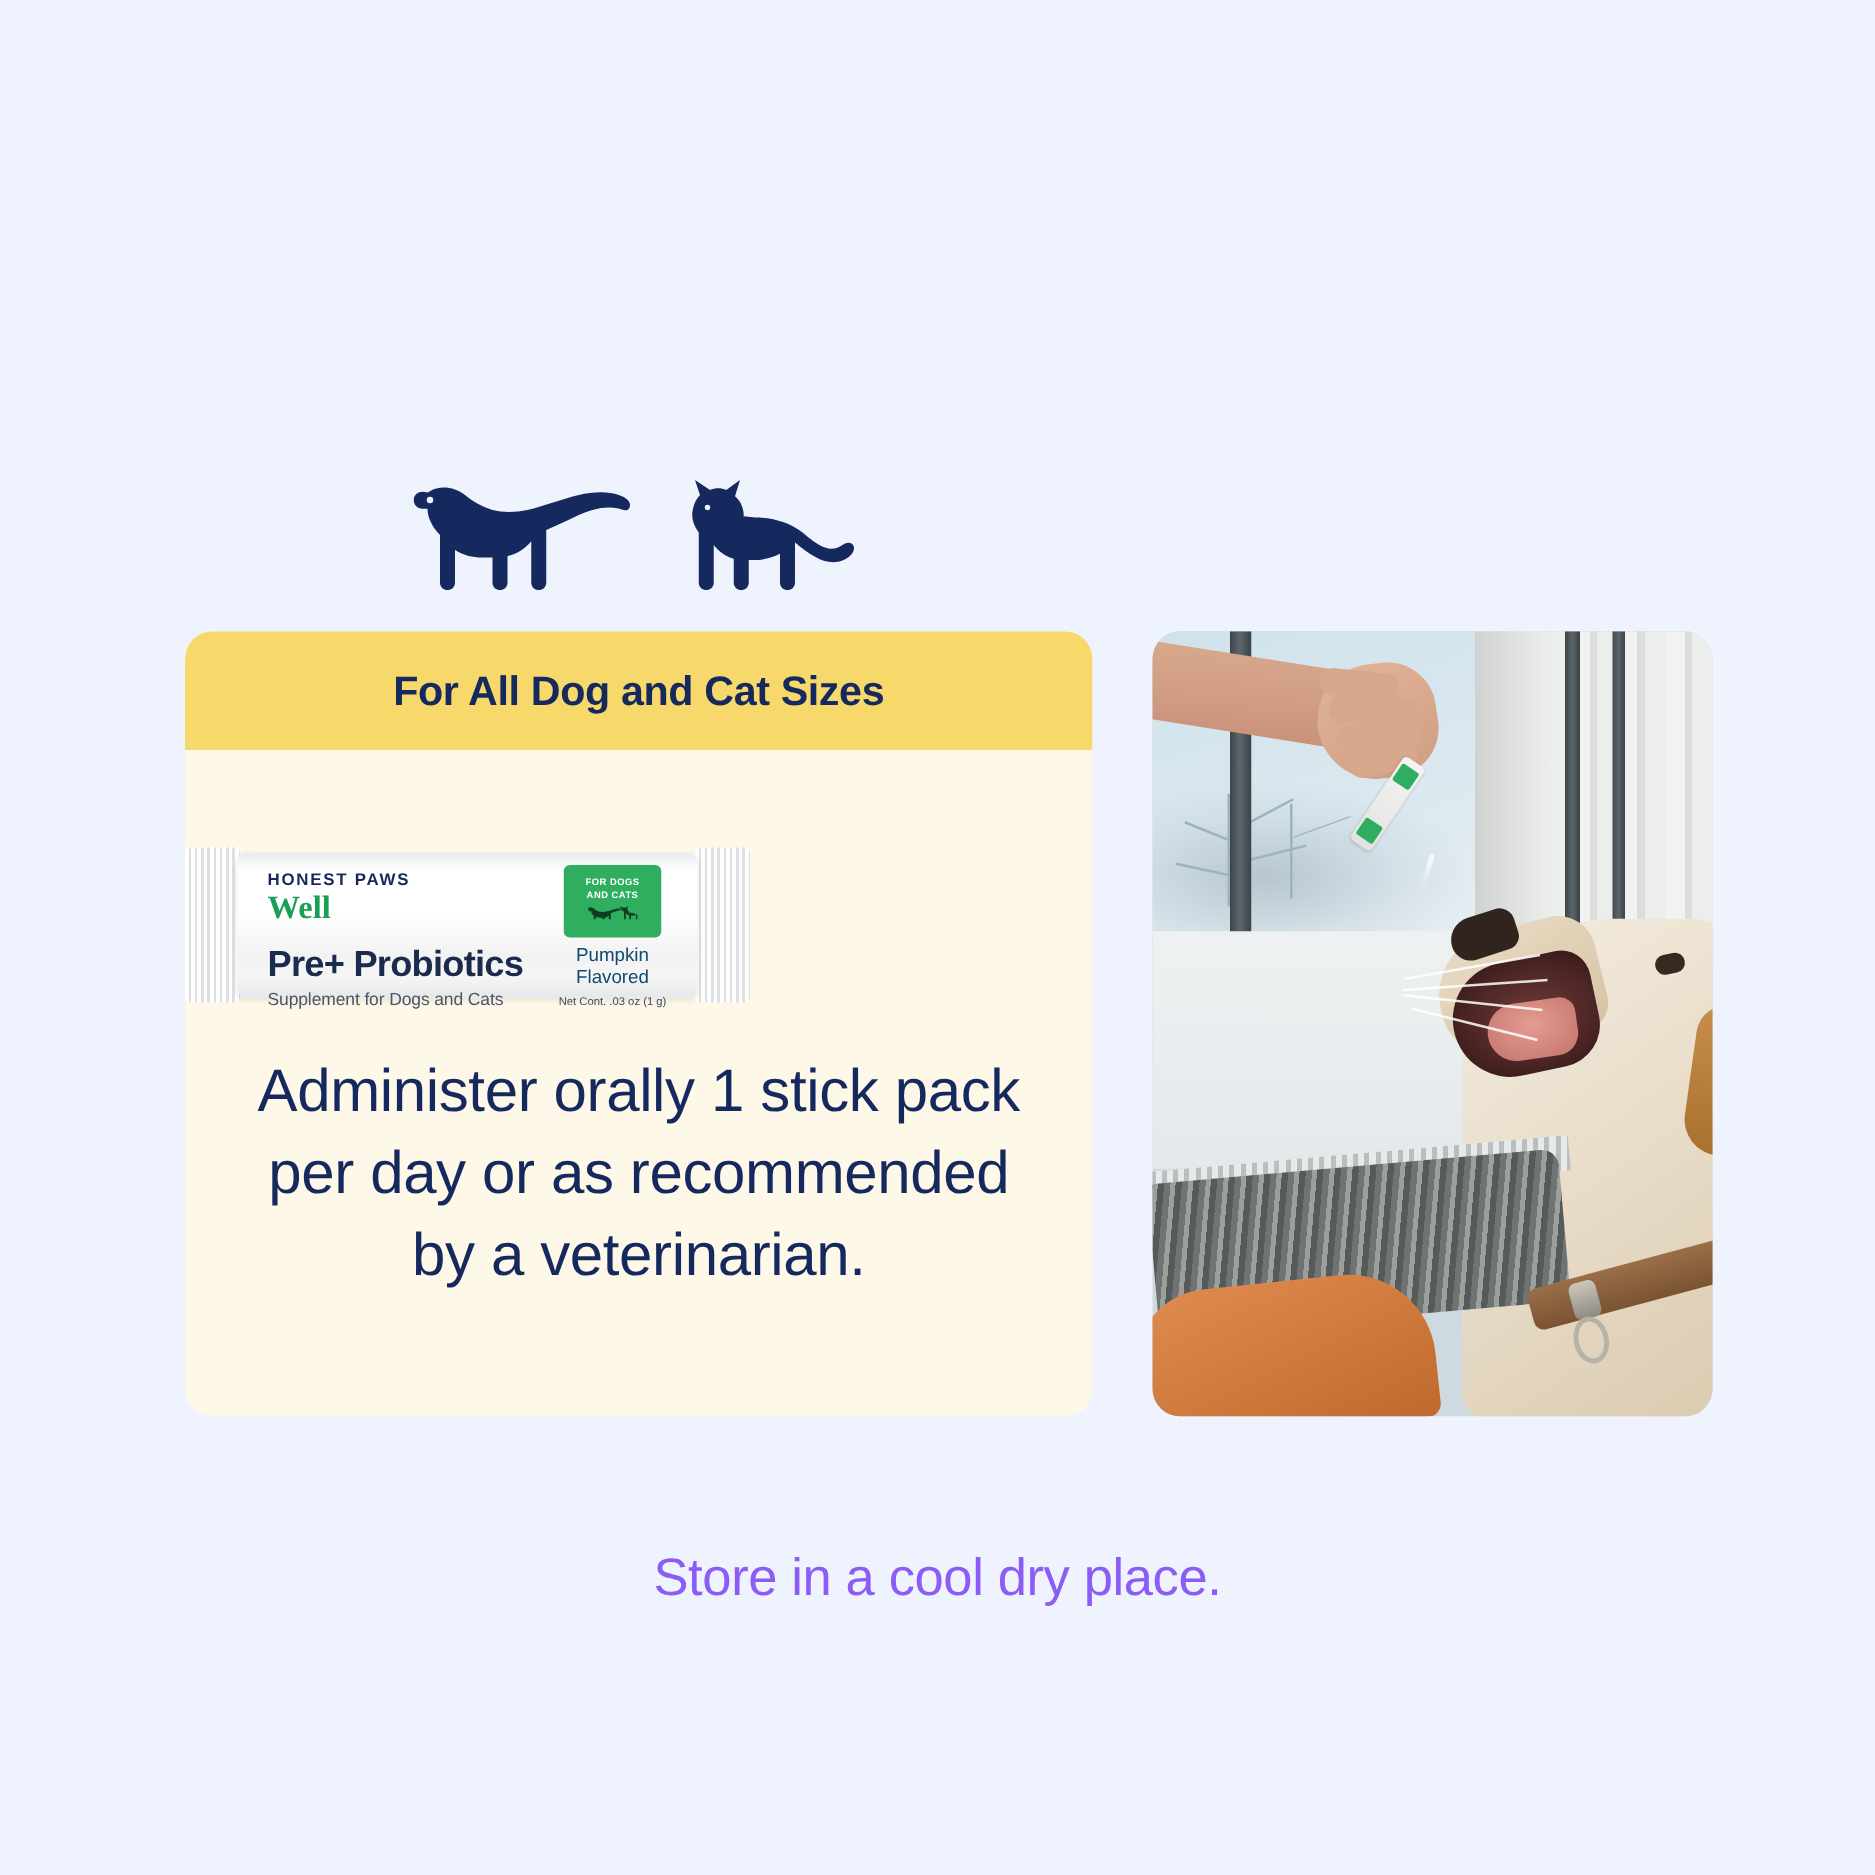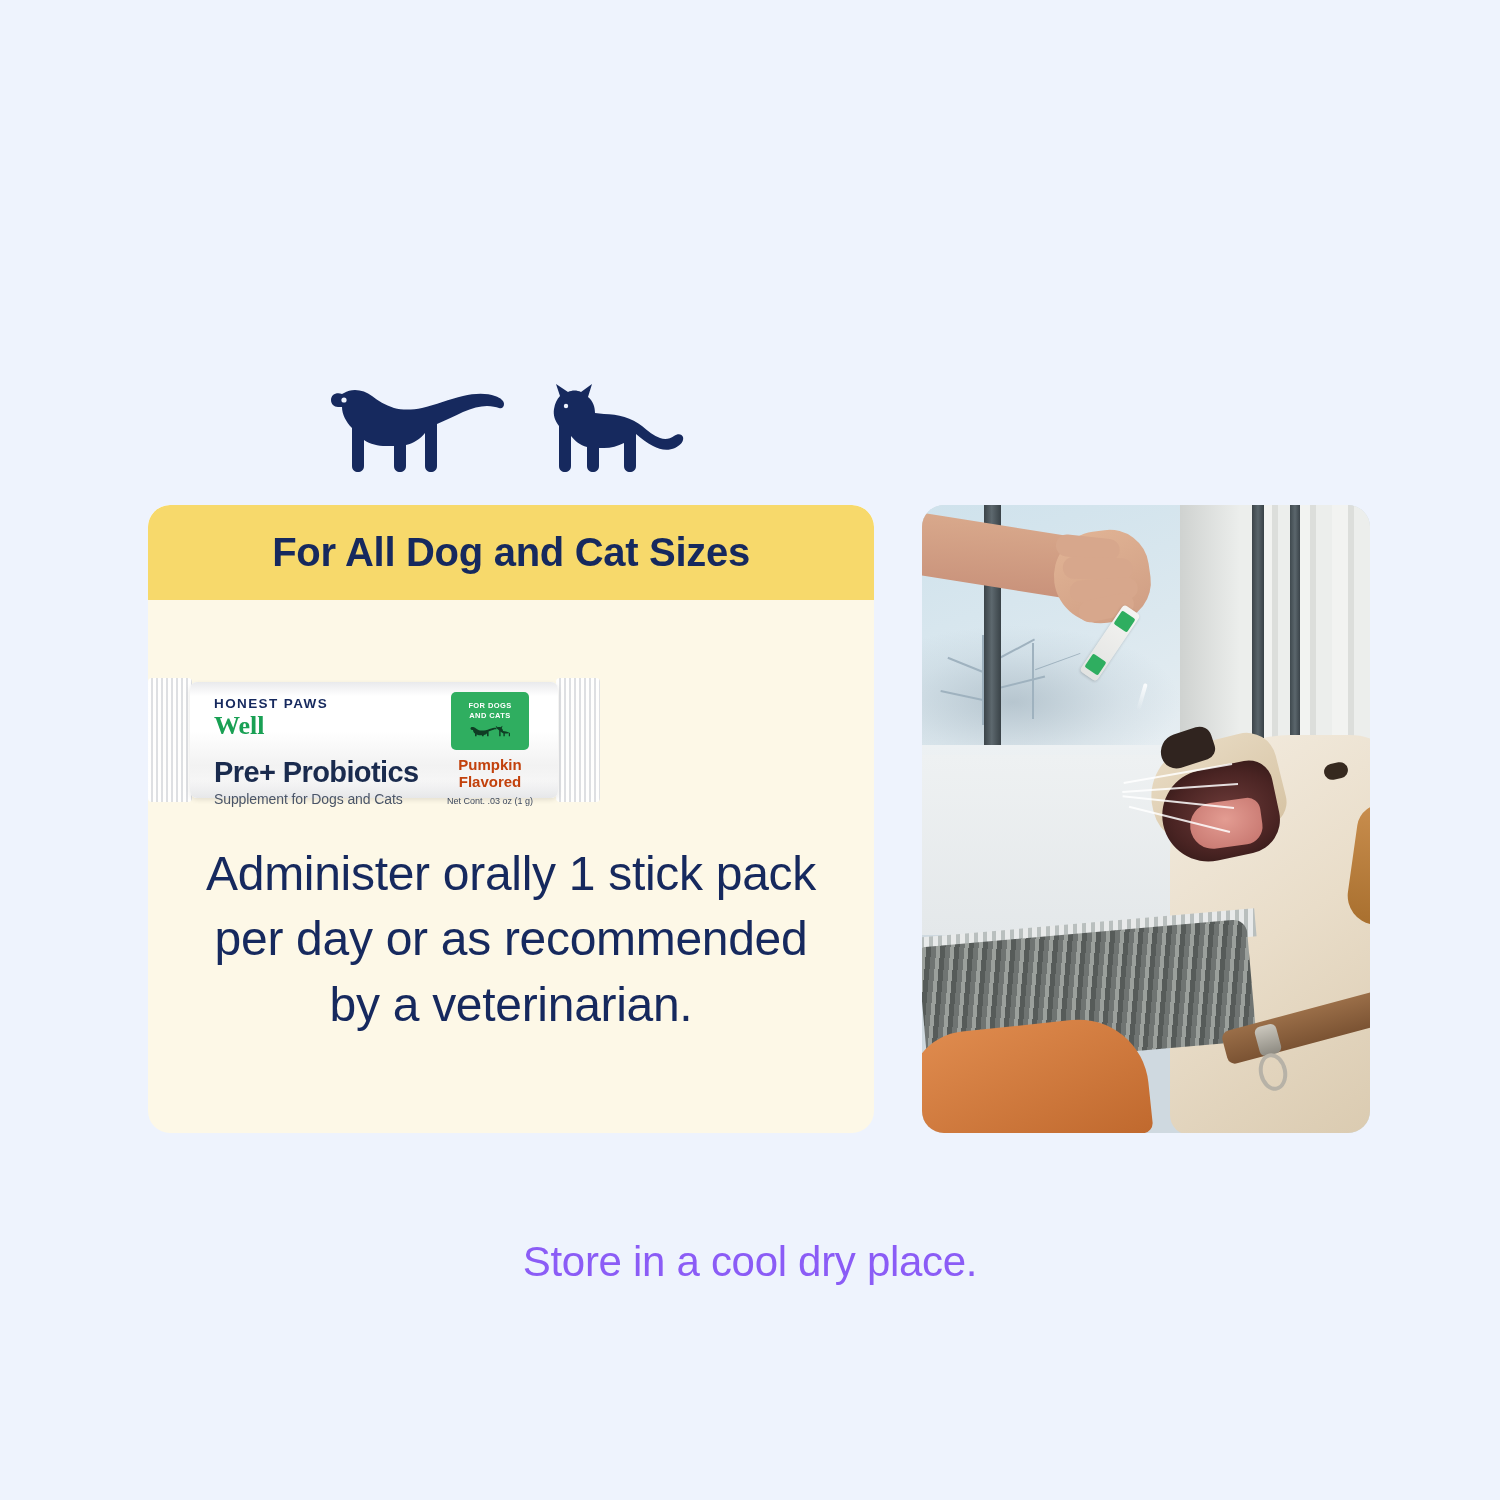--- a/index.html
+++ b/index.html
@@ -33,21 +33,21 @@
     border-radius:22px;
     overflow:hidden;
   }
   .card-header{
     height:95px;
     background:#f7d96b;
     border-radius:22px 22px 0 0;
     display:flex;align-items:center;justify-content:center;
   }
   .card-header-text{
-    font-size:40px;font-weight:700;color:#16295e;
+    font-size:33px;font-weight:700;color:#16295e;
     letter-spacing:-0.3px;
   }
 
   
   .pack-wrap{
     position:absolute;left:0;top:160px;width:726px;height:150px;
     display:flex;align-items:center;
   }
   .pack{
     position:relative;width:452px;height:128px;
@@ -103,21 +103,21 @@
     width:78px;height:58px;margin:0 auto;
     background:#2fae60;border-radius:5px;
     display:flex;flex-direction:column;align-items:center;justify-content:center;
     color:#ffffff;
   }
   .badge-line{
     font-size:7.5px;font-weight:700;letter-spacing:.4px;line-height:1.25;
   }
   .badge-icons{margin-top:3px;}
   .t-flavor{
-    font-size:15px;font-weight:700;color:#c2410c;line-height:1.12;margin-top:7px;
+    font-size:15px;font-weight:400;color:#0c4a6e;line-height:1.12;margin-top:7px;
   }
   .t-net{
     font-size:9px;color:#3e4a60;margin-top:5px;
   }
 
   
   .directions{
     position:absolute;left:40px;right:40px;top:336px;
     text-align:center;
     font-size:48px;line-height:1.36;

